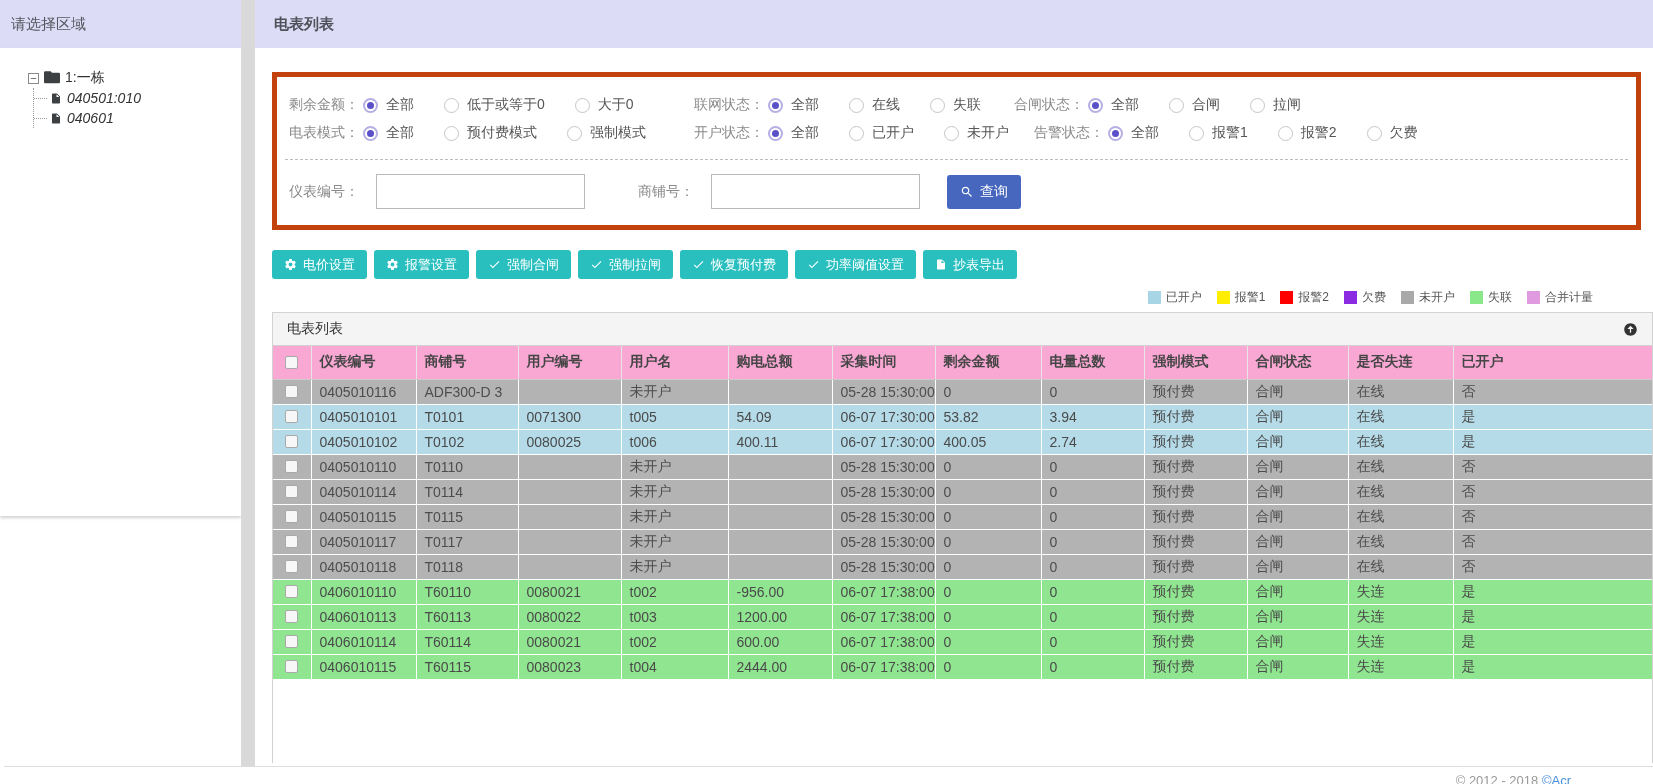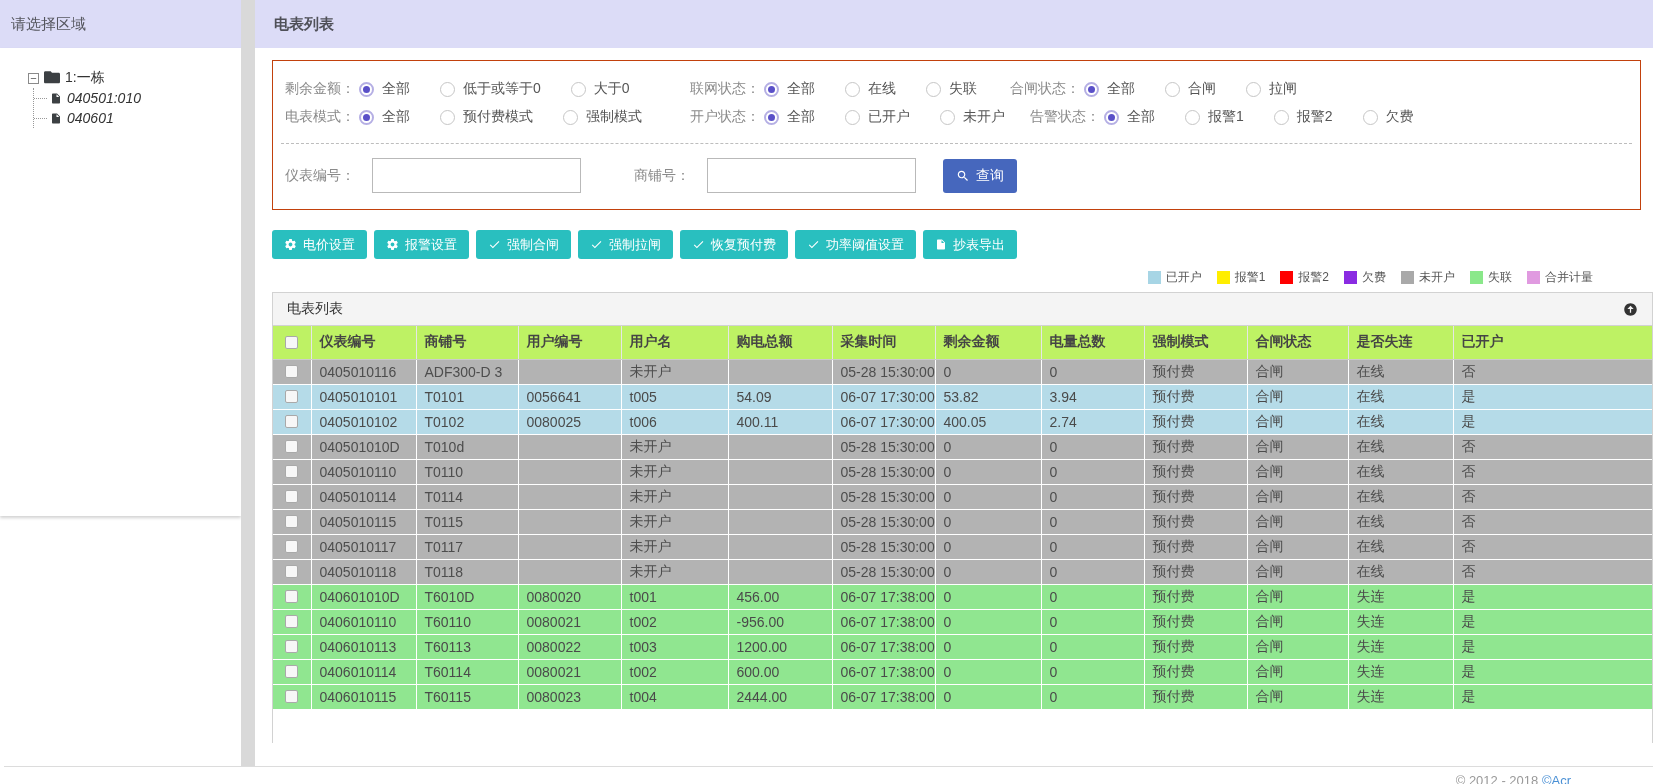--- a/index.html
+++ b/index.html
@@ -24,21 +24,21 @@
   .ticon { display:inline-flex; flex:0 0 auto; }
 
   .splitter { position:absolute; left:241px; top:0; width:14px; height:766px; background:#d9d9d9; }
 
   
   .main { position:absolute; left:255px; top:0; width:1398px; }
   .m-hd { height:48px; line-height:48px; background:#dcdcf7; color:#4f5058;
     font-size:15px; font-weight:700; padding-left:19px; }
   .content { padding:12px 12px 0 17px; }
 
-  .filter-box { border:1px solid #c2410c; padding-top:14px; padding-bottom:10px; background:#fff; }
+  .filter-box { border:5px solid #c2410c; padding-top:14px; padding-bottom:10px; background:#fff;margin-top:12px; }
   .frow { display:flex; align-items:center; padding:5px 0 5px 12px; }
   .fgroup { display:flex; align-items:center; }
   .fgroup.c0 { width:405px; } .fgroup.c1 { width:320px;align-items:flex-end; }
   .frow.r1 .fgroup.c2 { margin-left:20px; }
   .f-label { color:#8a8a8a; font-size:14px; margin-right:4px; white-space:nowrap; }
   .radio-opt { display:flex; align-items:center; margin-right:30px; cursor:pointer; }
   .rb { width:15px; height:15px; border:1px solid #c6c6c6; border-radius:50%;
     background:#fff; margin-right:8px; position:relative; flex:0 0 auto; }
   .rb.sel { border:2px solid #b5afe4; }
   .rb.sel::after { content:''; position:absolute; inset:2px; border-radius:50%; background:#5a50c8; }
@@ -63,21 +63,21 @@
   .lsq { width:13px; height:13px; margin-right:5px; display:inline-block; }
 
   .table-panel { margin-right:-12px; border:1px solid #d2d2d2; border-bottom:none; }
   .tp-hd { height:33px; background:#f4f4f4; border-bottom:1px solid #d2d2d2; display:flex;
     align-items:center; padding:0 14px; font-size:14px; color:#333; }
   .tp-grow { flex:1; }
   .up-ic { color:#333; display:inline-flex; cursor:pointer; }
   .tbl-clip { height:417px; overflow:hidden; background:#fff; }
   table { border-collapse:collapse; table-layout:fixed; width:1379px; font-size:14px; color:#4a4a4a; }
   th { height:33px; text-align:left; padding:0 8px; font-weight:700; color:#454545;
-    border-bottom:1px solid #ccc; border-right:1px solid #e6e6e6; background:#bef264;
+    border-bottom:1px solid #ccc; border-right:1px solid #e6e6e6; background:#f9a8d4;
     white-space:nowrap; overflow:hidden; }
   td { height:25px; padding:0 8px; border-right:1px solid rgba(255,255,255,.8);
     border-bottom:1px solid rgba(255,255,255,.8); white-space:nowrap; overflow:hidden; }
   tr.gray td { background:#b3b3b3; color:#4d4d4d; }
   tr.blue td { background:#b5dbe8; }
   tr.green td { background:#90e690; }
   td.hl { background:#ffd400;margin-left:34px; }
   th.cbc, td.cbc { text-align:center; padding:0; }
   .cb { width:13px; height:13px; border:1px solid #a9a9a9; border-radius:2px;
     background:#f7f7f7; margin:0 auto; cursor:pointer; }
@@ -401,21 +401,21 @@
                 <td>合闸</td>
                 <td>在线</td>
                 <td>否</td>
               </tr>
               <tr class="blue">
                 <td class="cbc">
                   <div class="cb"></div>
                 </td>
                 <td>0405010101</td>
                 <td>T0101</td>
-                <td>0056641</td>
+                <td>0071300</td>
                 <td>t005</td>
                 <td class="hl">54.09</td>
                 <td class="hl">06-07 17:30:00</td>
                 <td class="hl">53.82</td>
                 <td class="hl">3.94</td>
                 <td class="hl">预付费</td>
                 <td class="hl">合闸</td>
                 <td class="hl">在线</td>
                 <td class="hl">是</td>
               </tr>
@@ -433,134 +433,100 @@
                 <td>2.74</td>
                 <td>预付费</td>
                 <td>合闸</td>
                 <td>在线</td>
                 <td>是</td>
               </tr>
               <tr class="gray">
                 <td class="cbc">
                   <div class="cb"></div>
                 </td>
-                <td>040501010D</td>
-                <td>T010d</td>
+                <td>0405010110</td>
+                <td>T0110</td>
                 <td></td>
                 <td>未开户</td>
                 <td></td>
                 <td>05-28 15:30:00</td>
                 <td>0</td>
                 <td>0</td>
                 <td>预付费</td>
                 <td>合闸</td>
                 <td>在线</td>
                 <td>否</td>
               </tr>
               <tr class="gray">
                 <td class="cbc">
                   <div class="cb"></div>
                 </td>
-                <td>0405010110</td>
-                <td>T0110</td>
+                <td>0405010114</td>
+                <td>T0114</td>
                 <td></td>
                 <td>未开户</td>
                 <td></td>
                 <td>05-28 15:30:00</td>
                 <td>0</td>
                 <td>0</td>
                 <td>预付费</td>
                 <td>合闸</td>
                 <td>在线</td>
                 <td>否</td>
               </tr>
               <tr class="gray">
                 <td class="cbc">
                   <div class="cb"></div>
                 </td>
-                <td>0405010114</td>
-                <td>T0114</td>
+                <td>0405010115</td>
+                <td>T0115</td>
                 <td></td>
                 <td>未开户</td>
                 <td></td>
                 <td>05-28 15:30:00</td>
                 <td>0</td>
                 <td>0</td>
                 <td>预付费</td>
                 <td>合闸</td>
                 <td>在线</td>
                 <td>否</td>
               </tr>
               <tr class="gray">
                 <td class="cbc">
                   <div class="cb"></div>
                 </td>
-                <td>0405010115</td>
-                <td>T0115</td>
+                <td>0405010117</td>
+                <td>T0117</td>
                 <td></td>
                 <td>未开户</td>
                 <td></td>
                 <td>05-28 15:30:00</td>
                 <td>0</td>
                 <td>0</td>
                 <td>预付费</td>
                 <td>合闸</td>
                 <td>在线</td>
                 <td>否</td>
               </tr>
               <tr class="gray">
                 <td class="cbc">
                   <div class="cb"></div>
                 </td>
-                <td>0405010117</td>
-                <td>T0117</td>
+                <td>0405010118</td>
+                <td>T0118</td>
                 <td></td>
                 <td>未开户</td>
                 <td></td>
                 <td>05-28 15:30:00</td>
                 <td>0</td>
                 <td>0</td>
                 <td>预付费</td>
                 <td>合闸</td>
                 <td>在线</td>
                 <td>否</td>
-              </tr>
-              <tr class="gray">
-                <td class="cbc">
-                  <div class="cb"></div>
-                </td>
-                <td>0405010118</td>
-                <td>T0118</td>
-                <td></td>
-                <td>未开户</td>
-                <td></td>
-                <td>05-28 15:30:00</td>
-                <td>0</td>
-                <td>0</td>
-                <td>预付费</td>
-                <td>合闸</td>
-                <td>在线</td>
-                <td>否</td>
-              </tr>
-              <tr class="green">
-                <td class="cbc">
-                  <div class="cb"></div>
-                </td>
-                <td>040601010D</td>
-                <td>T6010D</td>
-                <td>0080020</td>
-                <td>t001</td>
-                <td>456.00</td>
-                <td>06-07 17:38:00</td>
-                <td>0</td>
-                <td>0</td>
-                <td>预付费</td>
-                <td>合闸</td>
-                <td>失连</td>
-                <td>是</td>
               </tr>
               <tr class="green">
                 <td class="cbc">
                   <div class="cb"></div>
                 </td>
                 <td>0406010110</td>
                 <td>T60110</td>
                 <td>0080021</td>
                 <td>t002</td>
                 <td>-956.00</td>

